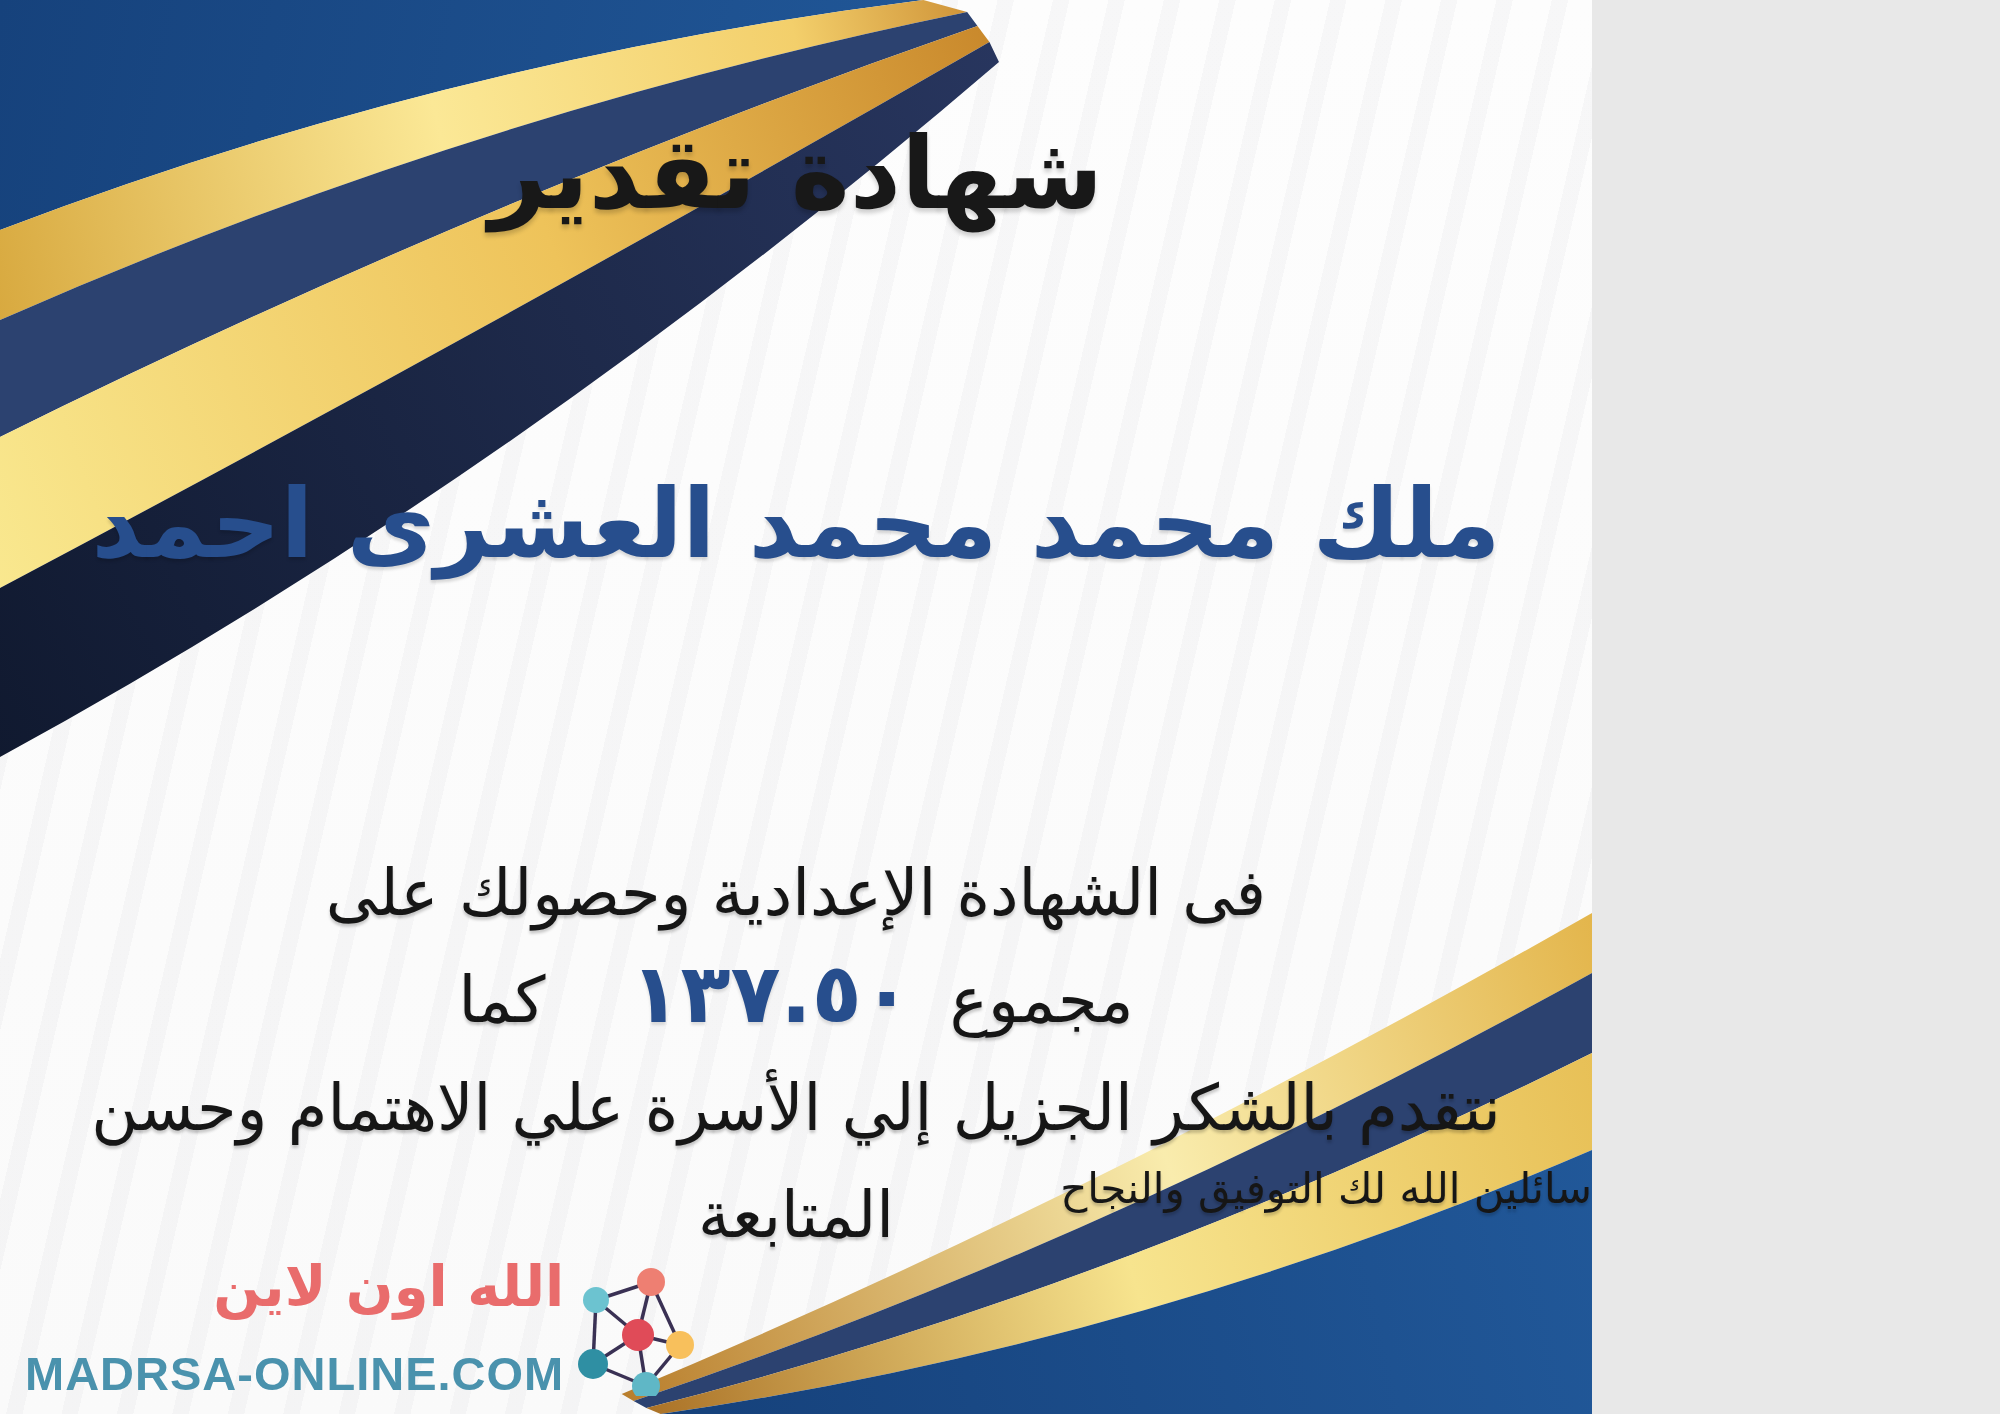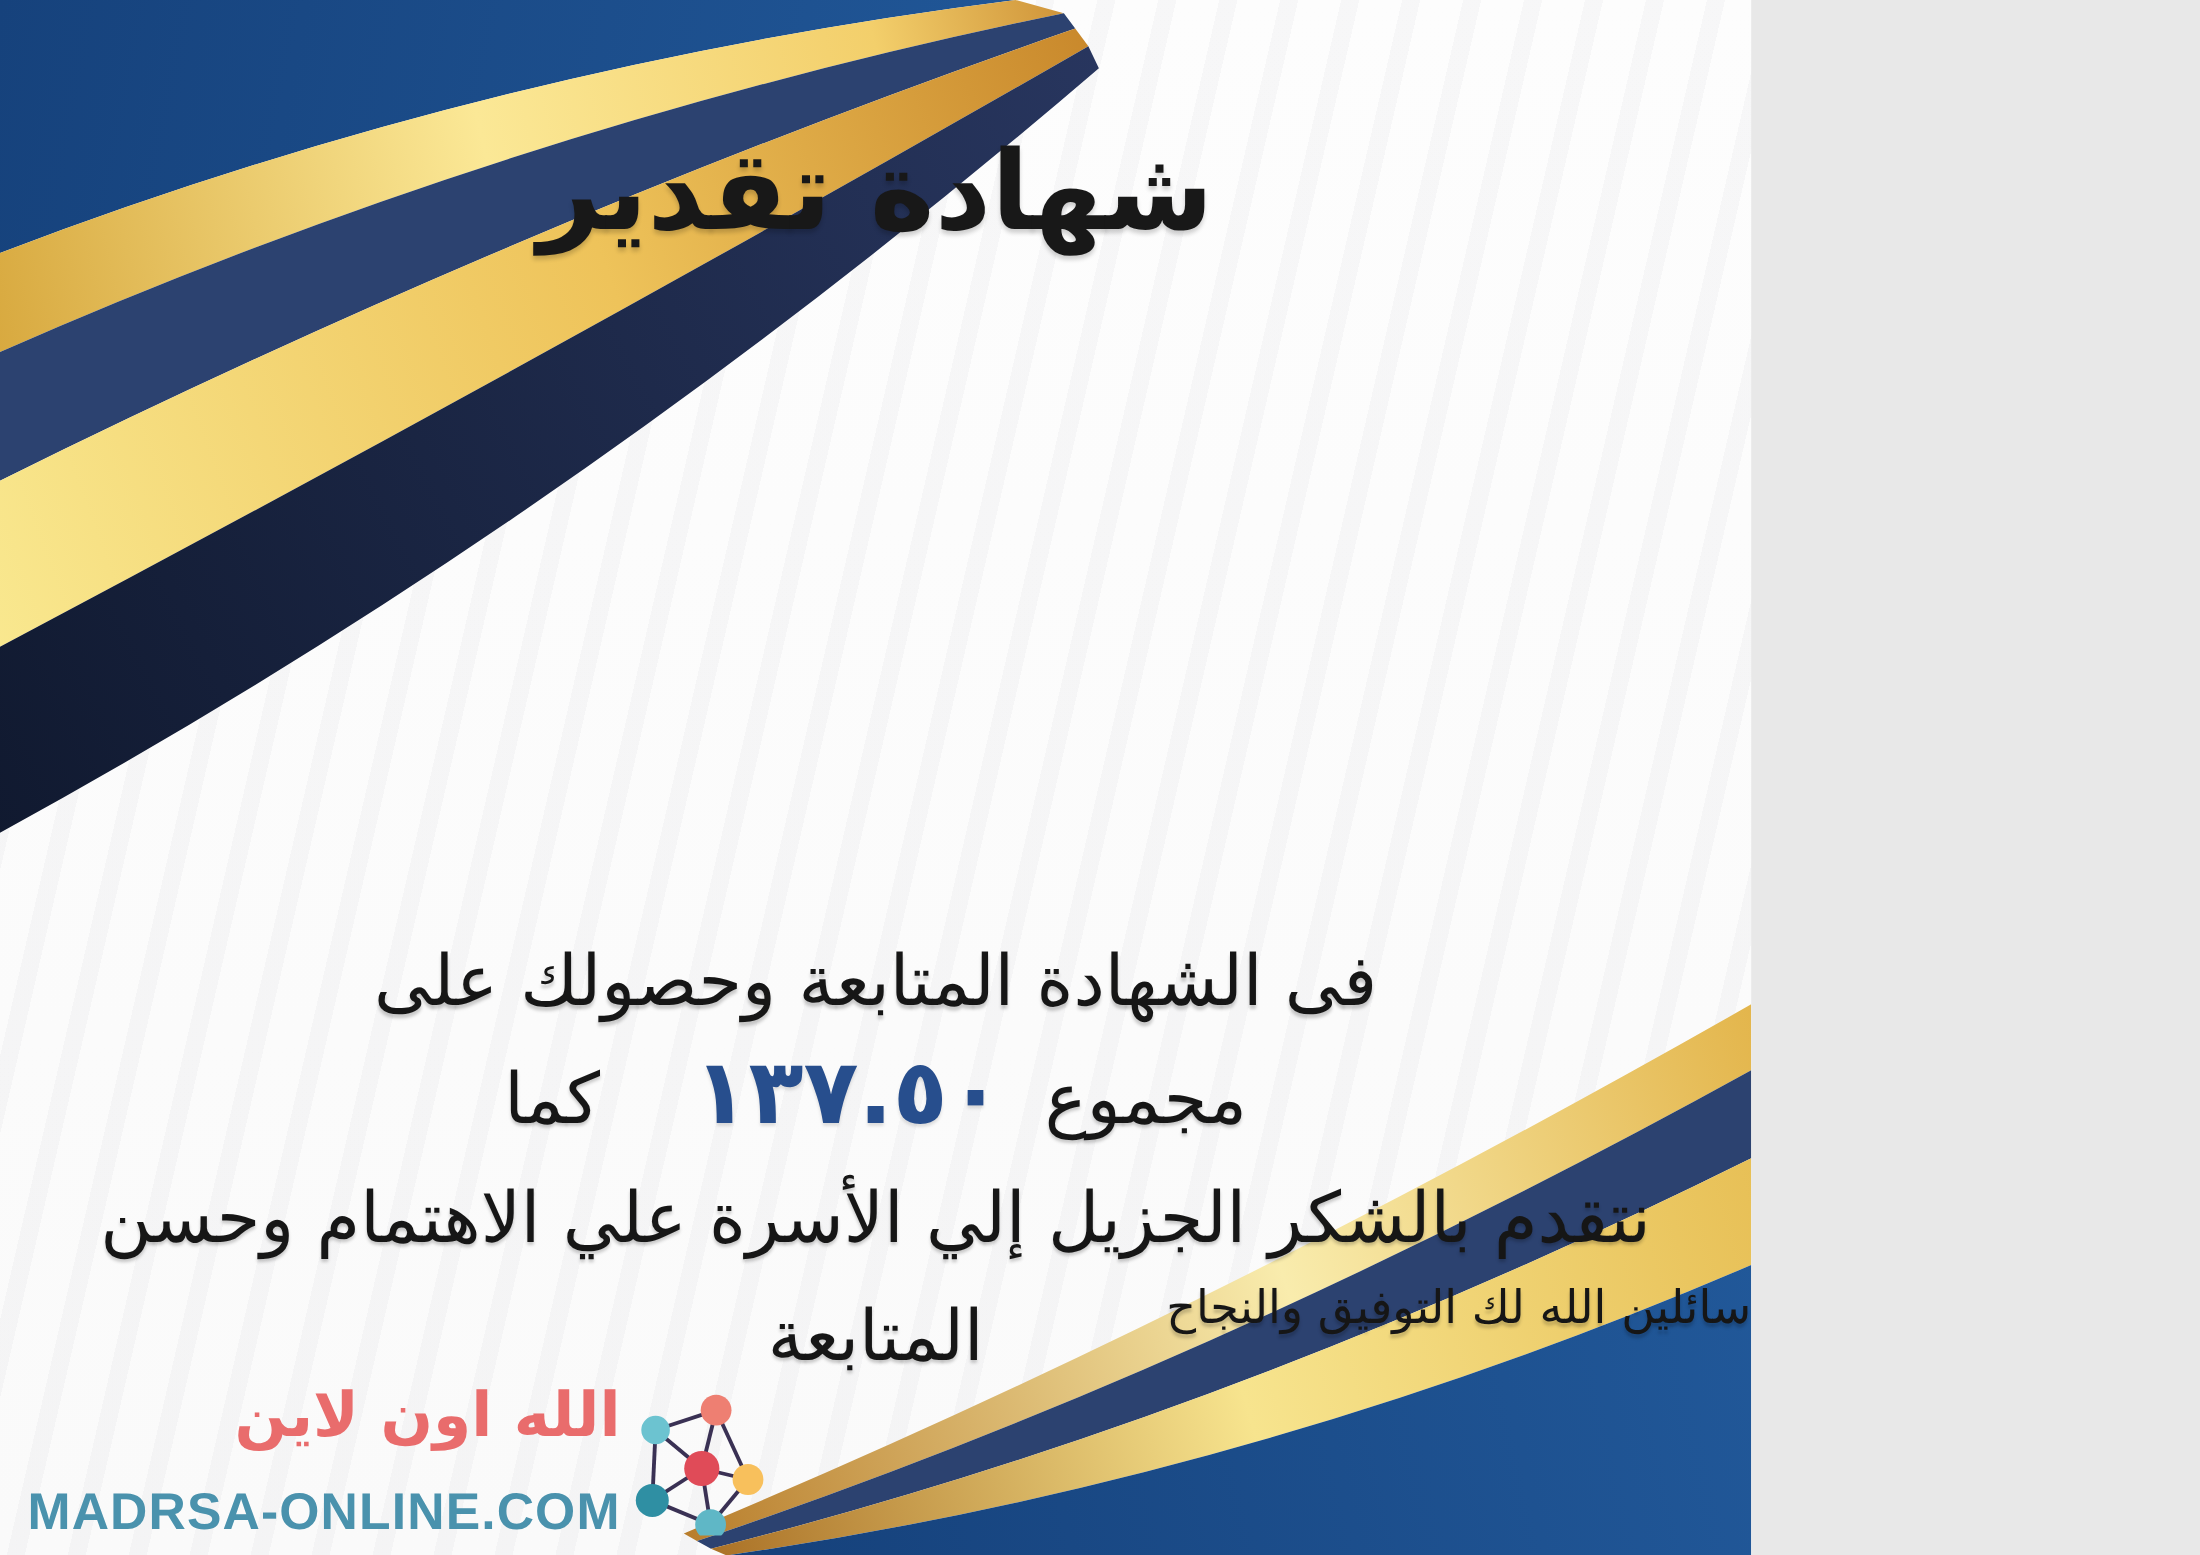--- a/index.html
+++ b/index.html
@@ -149,24 +149,25 @@
       </g>
       <circle cx="182" cy="158" r="100" fill="url(#rimG)"></circle>
       <circle cx="182" cy="158" r="88" fill="none" stroke="#f1dd92" stroke-width="3" opacity="0.9"></circle>
       <circle cx="182" cy="158" r="83" fill="none" stroke="#a97c22" stroke-width="4" opacity="0.7"></circle>
     </svg>
     <div class="medal-face"></div>
   </div>
 
   <div class="title">شهادة تقدير</div>
 
+  <div class="name">ملك محمد محمد العشرى احمد</div>
 
   <div class="body-text">
     <br>
-    <span>فى الشهادة المتابعة وحصولك على مجموع</span><span class="score">١٣٧.٥٠</span><span>كما</span><br>
+    <span>فى الشهادة الإعدادية وحصولك على مجموع</span><span class="score">١٣٧.٥٠</span><span>كما</span><br>
     <span>نتقدم  بالشكر الجزيل إلي الأسرة علي الاهتمام وحسن المتابعة</span>
   </div>
 
   <div class="closing">سائلين الله لك التوفيق  والنجاح</div>
 
   <div class="logo">
     <div class="logo-text">
       <div class="brand-ar">الله اون لاين</div>
       <div class="brand-url">MADRSA-ONLINE.COM</div>
     </div>

